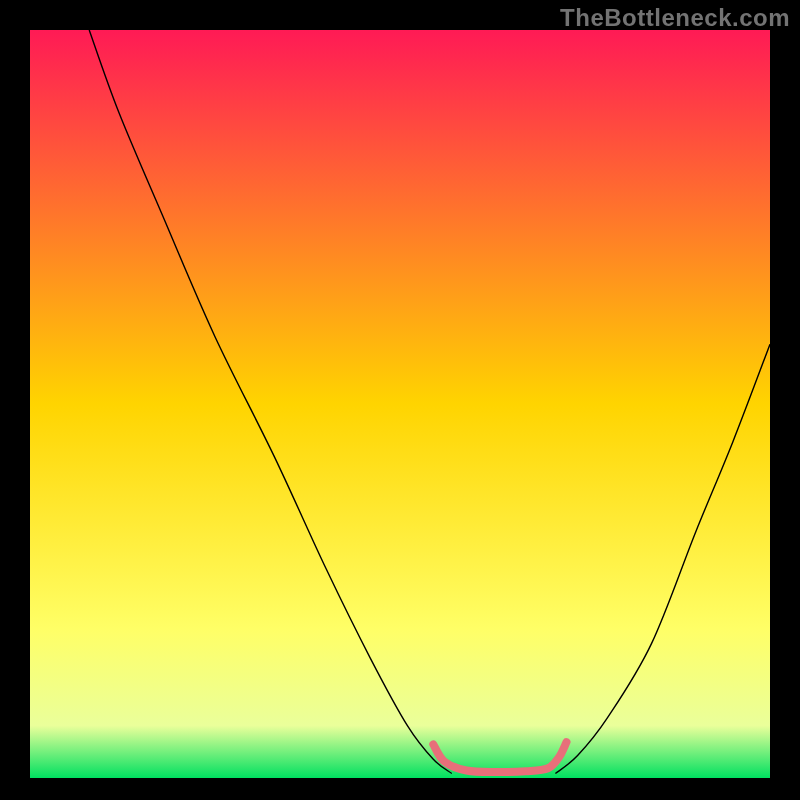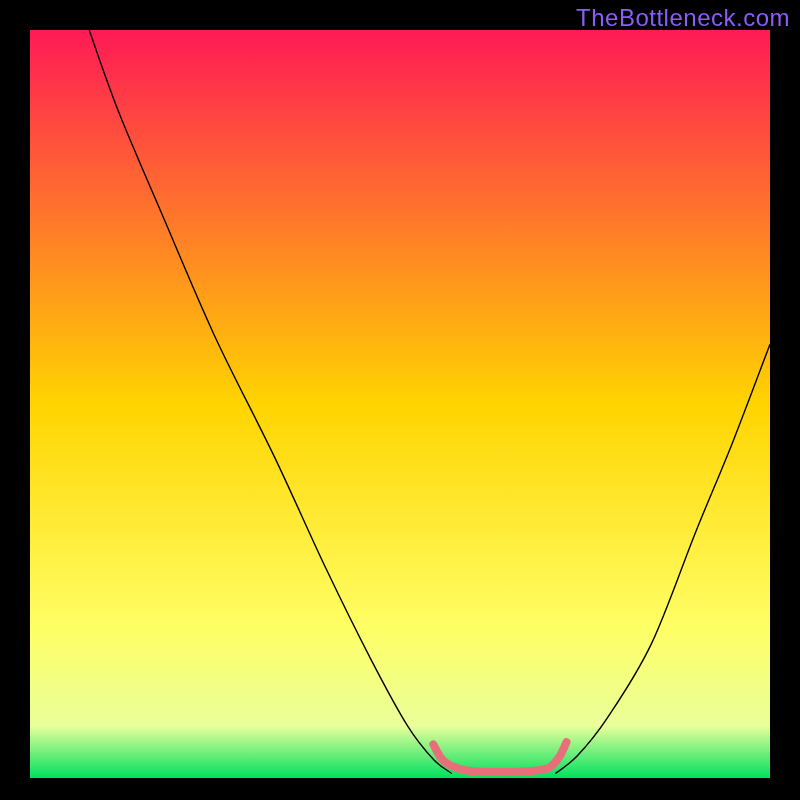--- a/index.html
+++ b/index.html
@@ -14,23 +14,23 @@
   .frame {
     position: relative;
     width: 800px;
     height: 800px;
     background: #000;
   }
   .watermark {
     position: absolute;
     top: 4px;
     right: 10px;
-    color: #8b5cf6;
+    color: #737373;
     font-size: 24px;
-    font-weight: 400;
+    font-weight: 700;
     letter-spacing: 0.5px;
     user-select: none;
   }
   .plot {
     position: absolute;
     left: 30px;
     top: 30px;
     width: 740px;
     height: 748px;
   }

